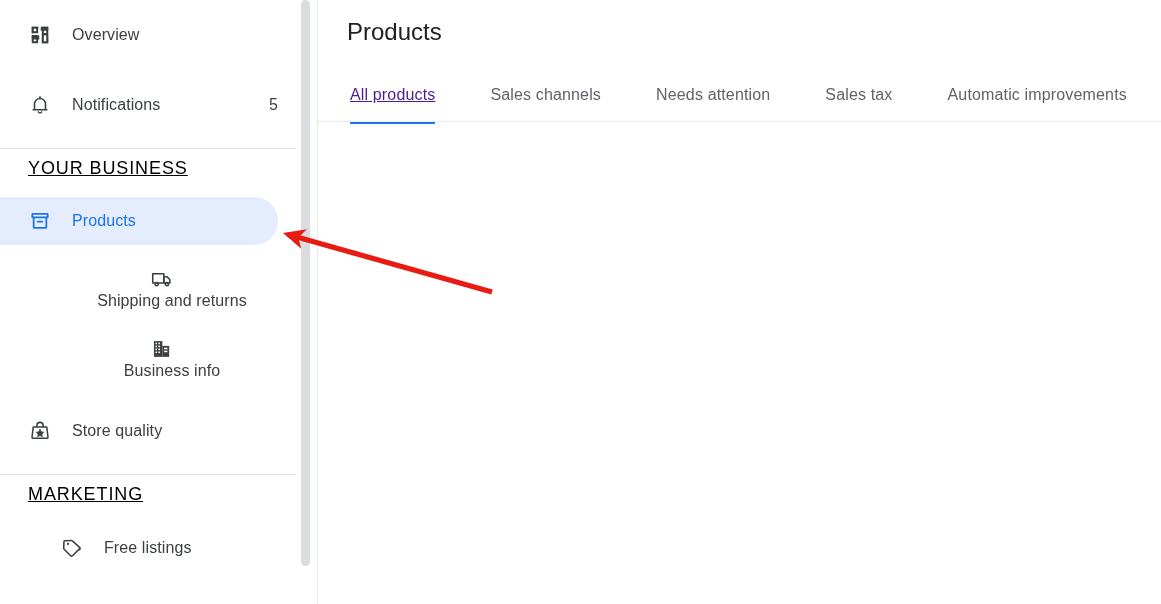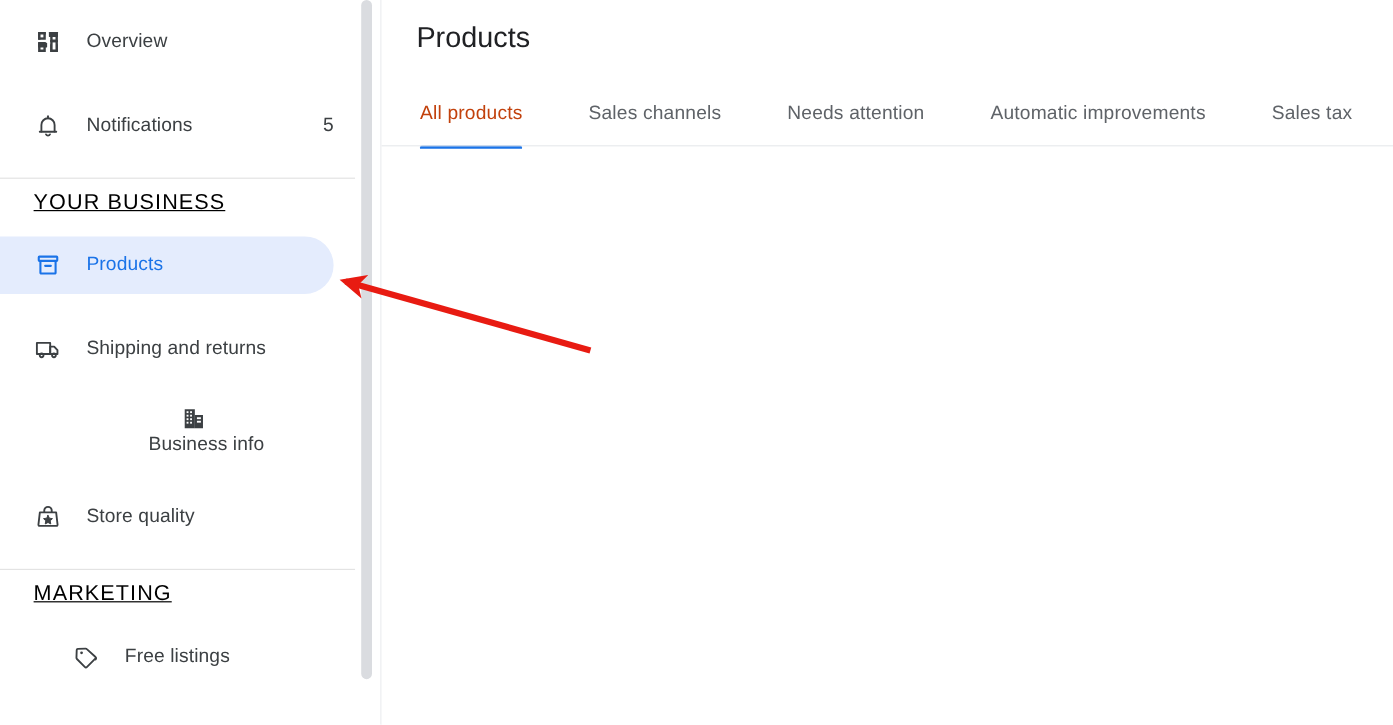--- a/index.html
+++ b/index.html
@@ -157,21 +157,21 @@
     padding-top: 10px;
     font-size: 16px;
     color: #5f6368;
     cursor: pointer;
     white-space: nowrap;
     letter-spacing: 0.15px;
   }
   .tab:first-child { margin-left: 32px; }
   .tab + .tab { margin-left: 55px; text-align: right; }
 
-  .tab.selected { color: #c2410c; }
+  .tab.selected { color: #4c1d95; text-decoration: underline; }
   .tab.selected::after {
     content: "";
     position: absolute;
     left: 0; right: 0;
     bottom: -3px;
     height: 3px;
     background: #1a73e8;
     border-radius: 2px 2px 0 0;
   }
 
@@ -238,21 +238,21 @@
       <span class="nav-icon">
         <svg width="22" height="22" viewBox="0 0 24 24" fill="none" stroke="currentColor" stroke-width="1.9" stroke-linecap="round" stroke-linejoin="round" aria-hidden="true">
           <rect x="3.6" y="4.2" width="16.8" height="3.9" rx="0.6"></rect>
           <path d="M5.1 8.3v10.6a0.7 0.7 0 0 0 0.7 0.7h12.4a0.7 0.7 0 0 0 0.7-0.7V8.3"></path>
           <line x1="9.4" y1="12.6" x2="14.6" y2="12.6"></line>
         </svg>
       </span>
       <span class="nav-label">Products</span>
     </div>
 
-    <div class="nav-item" style="margin-top:22px;">
+    <div class="nav-item" style="margin-top:22px;flex-direction:column;">
       <span class="nav-icon">
         <svg width="22" height="22" viewBox="0 0 24 24" fill="none" stroke="currentColor" stroke-width="1.7" stroke-linecap="round" stroke-linejoin="round" aria-hidden="true">
           <path d="M1.9 6.3h12.1v10.1H1.9z"></path>
           <path d="M14 9.6h3.6l3 3.3v3.5H14z"></path>
           <circle cx="6.2" cy="17.6" r="1.7"></circle>
           <circle cx="17.4" cy="17.6" r="1.7"></circle>
         </svg>
       </span>
       <span class="nav-label">Shipping and returns</span>
     </div>
@@ -316,24 +316,24 @@
       <div class="tab selected">
         <span>All products</span>
       </div>
       <div class="tab">
         <span>Sales channels</span>
       </div>
       <div class="tab">
         <span>Needs attention</span>
       </div>
       <div class="tab">
+        <span>Sales tax</span>
+      </div>
+      <div class="tab">
         <span>Automatic improvements</span>
-      </div>
-      <div class="tab">
-        <span>Sales tax</span>
       </div>
     </div>
 
     <div id="tabbar-underline"></div>
 
   </main>
 
   <svg id="annotation-arrow" viewBox="0 0 1161 604" xmlns="http://www.w3.org/2000/svg">
     <defs>
       <marker id="arrowhead" markerWidth="4.4" markerHeight="4.4" refX="3.2" refY="2.2" orient="auto" markerUnits="strokeWidth">

